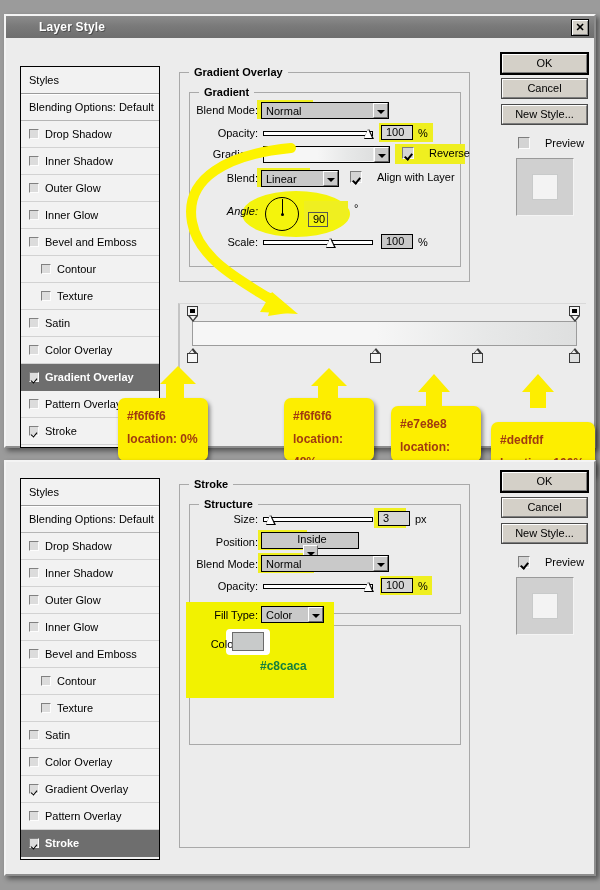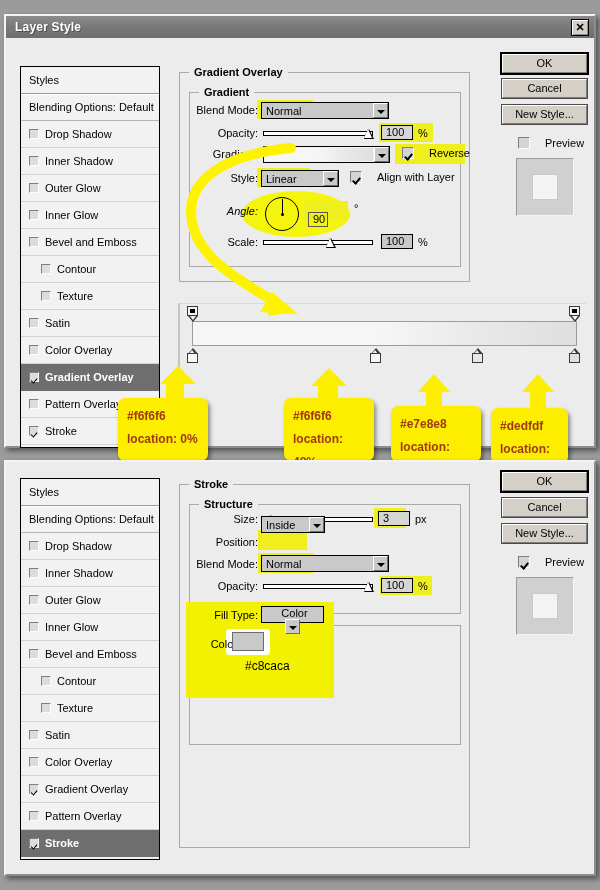--- a/index.html
+++ b/index.html
@@ -28,21 +28,21 @@
   .win-top{left:4px;top:14px;width:592px;height:434px;}
   .win-bottom{left:4px;top:460px;width:592px;height:416px;}
 
   .titlebar{
     position:absolute;left:0;top:0;height:22px;width:100%;
     background:linear-gradient(to bottom,#8c8c8c 0%,#7a7a7a 45%,#6e6e6e 100%);
     color:#fff;font-weight:bold;font-size:12px;
     display:flex;align-items:center;
     box-sizing:border-box;padding-left:9px;
   }
-  .title-text{letter-spacing:.2px;text-shadow:1px 1px 0 rgba(0,0,0,.35);}
+  .title-text{letter-spacing:.2px;text-shadow:1px 1px 0 rgba(0,0,0,.35);margin-left:24px;}
   .closebtn{
     position:absolute;right:5px;top:3px;width:16px;height:15px;
     background:#d4d0c8;border:1px solid #000;
     display:flex;align-items:center;justify-content:center;
     font-size:11px;font-weight:bold;color:#000;line-height:1;
     box-shadow:inset 1px 1px 0 #fff, inset -1px -1px 0 #8d8d8d;
   }
 
   
   .styles-panel{
@@ -339,21 +339,21 @@
     <div class="lbl" style="left:186px;top:132px;width:66px;">Gradient:</div>
     <div class="combo" style="left:257px;top:130px;width:127px;background:#f3f3f3;">
       <span class="ctxt" style="height:13px;margin:1px 1px 1px 2px;background:linear-gradient(to right,#f6f6f6,#f6f6f6 48%,#e7e8e8 76%,#dedfdf);"></span>
       <span class="arrow"></span>
     </div>
     <div class="chk" style="left:396px;top:131px;align-items:center;">
       <span class="box on"></span>
       <span>Reverse</span>
     </div>
 
-    <div class="lbl" style="left:186px;top:156px;width:66px;">Style:</div>
+    <div class="lbl" style="left:186px;top:156px;width:66px;">Blend:</div>
     <div class="combo" style="left:255px;top:154px;width:78px;">
       <span class="ctxt">Linear</span>
       <span class="arrow"></span>
     </div>
     <div class="chk" style="left:344px;top:155px;">
       <span class="box on"></span>
       <span>Align with Layer</span>
     </div>
 
     <div class="lbl" style="left:186px;top:189px;width:66px;font-style:italic;">Angle:</div>
@@ -442,21 +442,21 @@
       <span class="l2">location: 0%</span>
     </div>
     <div class="callout" style="left:278px;top:382px;width:90px;height:63px;">
       <span>#f6f6f6</span>
       <span class="l2">location: 48%</span>
     </div>
     <div class="callout" style="left:385px;top:390px;width:90px;height:56px;">
       <span>#e7e8e8</span>
       <span class="l2">location: 76%</span>
     </div>
-    <div class="callout" style="left:485px;top:392px;width:77px;height:56px;">
+    <div class="callout" style="left:485px;top:406px;width:104px;height:56px;">
       <span>#dedfdf</span>
       <span class="l2">location: 100%</span>
     </div>
 
     <svg style="position:absolute;left:0;top:0;width:592px;height:434px;pointer-events:none;">
       <polygon points="172,350 190,368 178,368 178,386 160,386 160,368 154,368" fill="#fdee00"></polygon>
       <polygon points="323,352 341,370 332,370 332,386 312,386 312,370 305,370" fill="#fdee00"></polygon>
       <polygon points="428,358 444,376 436,376 436,392 420,392 420,376 412,376" fill="#fdee00"></polygon>
       <polygon points="532,358 548,376 540,376 540,392 524,392 524,376 516,376" fill="#fdee00"></polygon>
     </svg>
@@ -540,48 +540,48 @@
 
     <div class="lbl" style="left:190px;top:51px;width:62px;">Size:</div>
     <div class="slider" style="left:257px;top:53px;width:110px;">
       <div class="track"></div>
       <div class="knob" style="left:3px;"></div>
     </div>
     <div class="numbox lit" style="left:372px;top:49px;width:32px;">3</div>
     <div class="lbl" style="left:409px;top:51px;width:16px;text-align:left;">px</div>
 
     <div class="lbl" style="left:190px;top:74px;width:62px;">Position:</div>
-    <div class="combo" style="left:255px;top:54px;width:64px;">
+    <div class="combo" style="left:255px;top:70px;width:98px;flex-direction:column;">
       <span class="ctxt">Inside</span>
       <span class="arrow"></span>
     </div>
 
     <div class="lbl" style="left:186px;top:96px;width:66px;">Blend Mode:</div>
     <div class="combo" style="left:255px;top:93px;width:128px;">
       <span class="ctxt">Normal</span>
       <span class="arrow"></span>
     </div>
 
     <div class="lbl" style="left:190px;top:118px;width:62px;">Opacity:</div>
     <div class="slider" style="left:257px;top:120px;width:110px;">
       <div class="track"></div>
       <div class="knob" style="left:101px;"></div>
     </div>
     <div class="numbox lit" style="left:375px;top:116px;width:32px;">100</div>
     <div class="lbl" style="left:412px;top:118px;width:14px;text-align:left;">%</div>
 
     <div class="lbl" style="left:194px;top:147px;width:58px;">Fill Type:</div>
-    <div class="combo" style="left:255px;top:144px;width:63px;flex-direction:column;">
+    <div class="combo" style="left:255px;top:144px;width:63px;">
       <span class="ctxt">Color</span>
       <span class="arrow"></span>
     </div>
 
     <div class="lbl" style="left:190px;top:176px;width:44px;">Color:</div>
     <div style="position:absolute;left:226px;top:170px;width:32px;height:19px;background:#c8caca;border:1px solid #6b6b6b;box-sizing:border-box;"></div>
-    <div style="position:absolute;left:239px;top:197px;font-weight:normal;font-size:12px;color:#000000;">#c8caca</div>
+    <div style="position:absolute;left:254px;top:197px;font-weight:bold;font-size:12px;color:#15803d;">#c8caca</div>
 
     <div class="btn primary" style="left:496px;top:10px;">OK</div>
     <div class="btn" style="left:496px;top:36px;">Cancel</div>
     <div class="btn" style="left:496px;top:62px;">New Style...</div>
     <div class="chk" style="left:512px;top:94px;">
       <span class="box on"></span>
       <span>Preview</span>
     </div>
     <div class="preview-sw" style="left:510px;top:115px;">
         <i></i>

